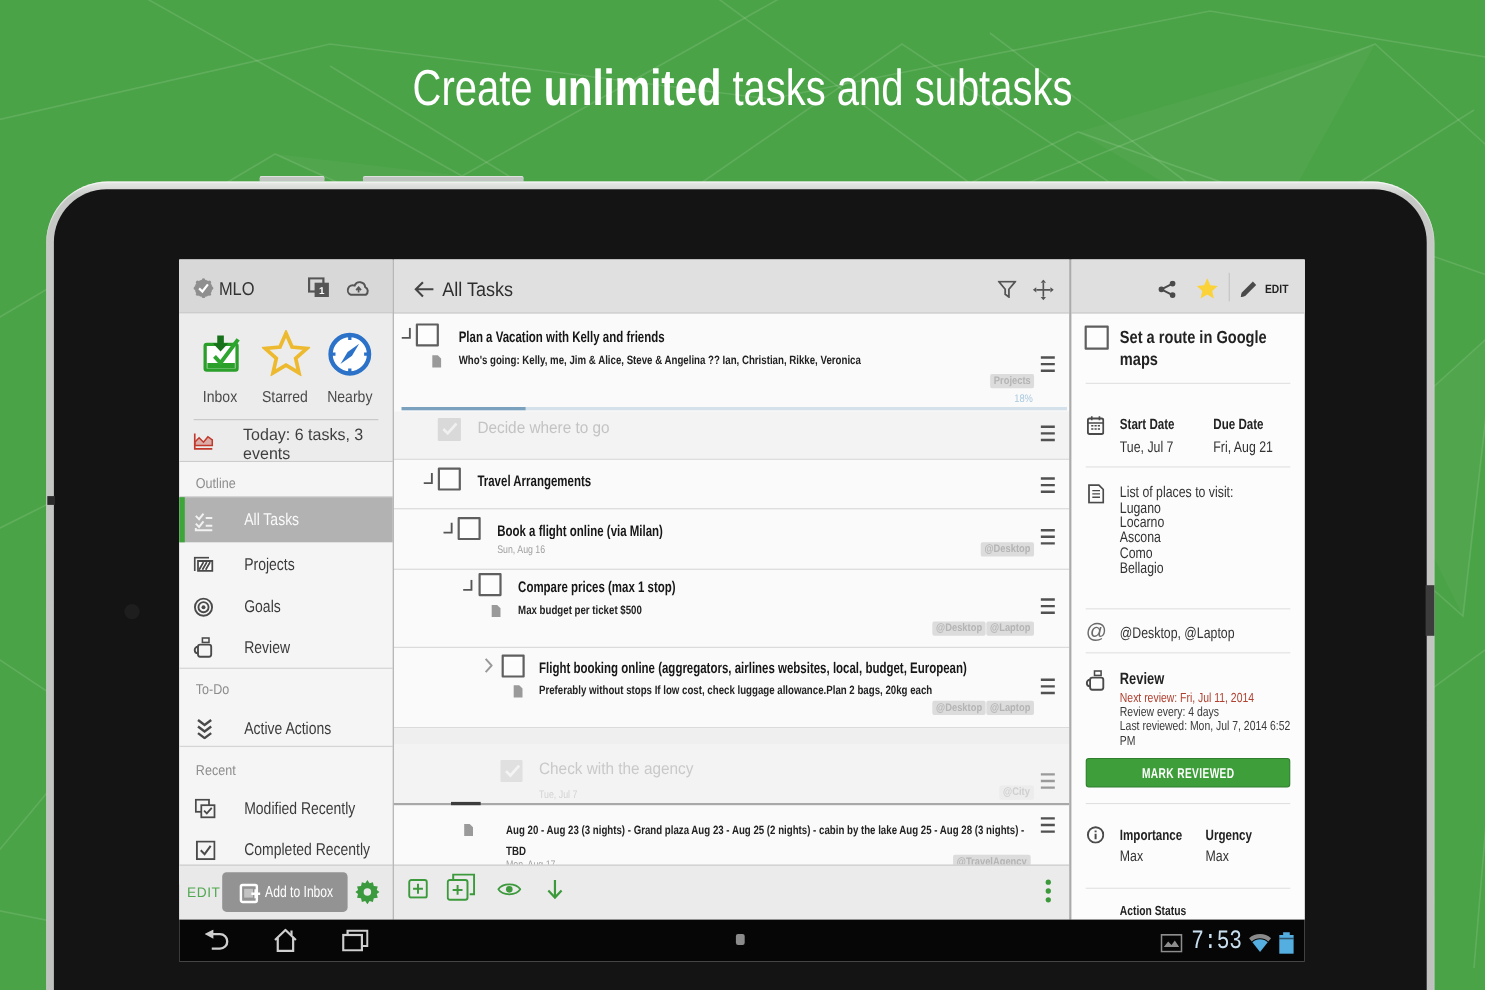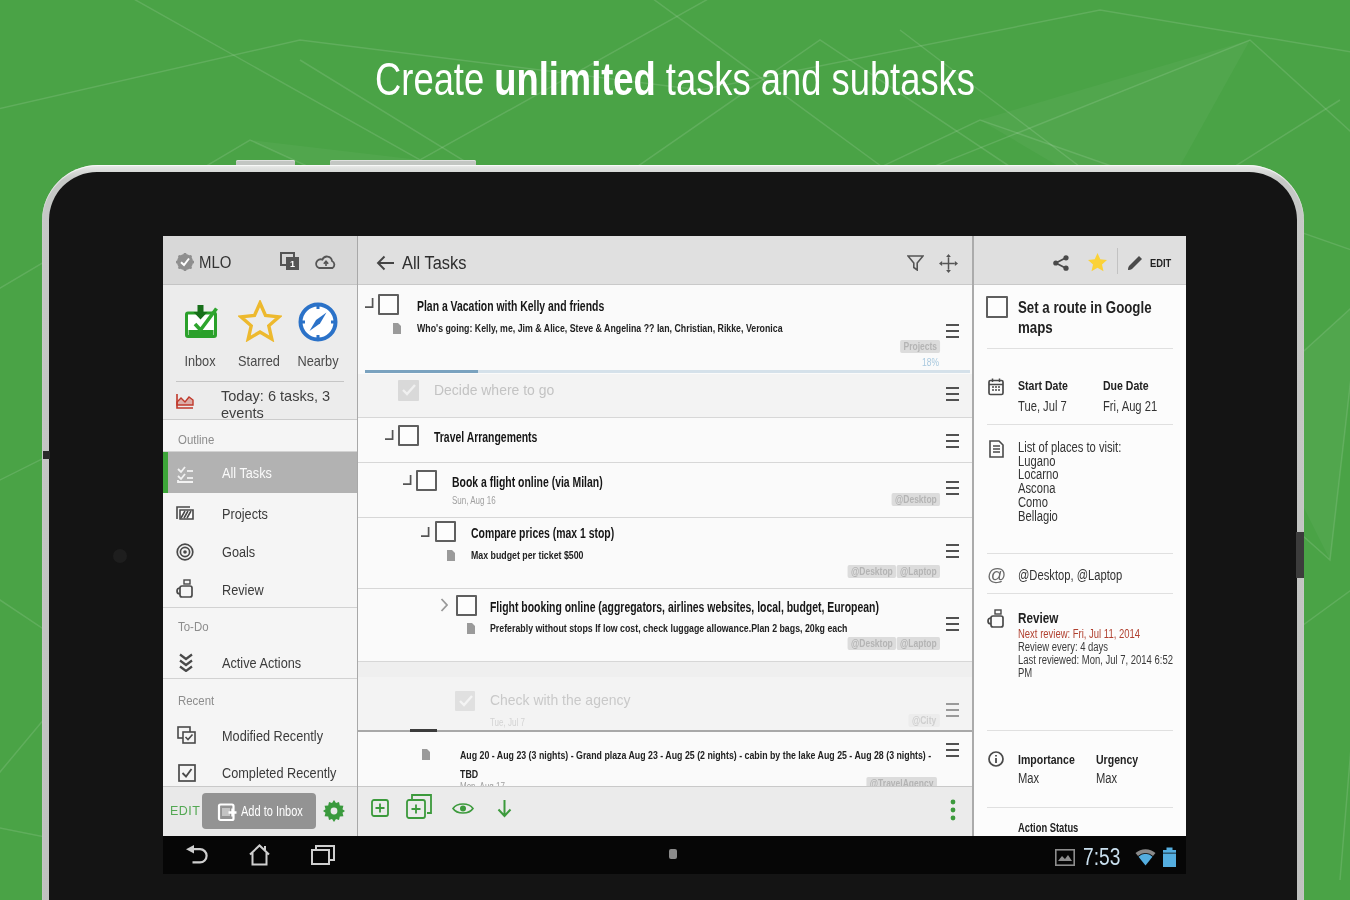--- a/index.html
+++ b/index.html
@@ -391,35 +391,37 @@
     <svg class="abs" style="left:12px;top:373px" width="21" height="20" viewBox="0 0 21 20">
       <rect x="9" y="1" width="6" height="4" fill="none" stroke="#4a4a4a" stroke-width="1.4"></rect>
       <rect x="5" y="7" width="12" height="11" rx="2" fill="none" stroke="#4a4a4a" stroke-width="1.7"></rect>
       <path d="M5 9 C1 9 1 15 5 15" fill="none" stroke="#4a4a4a" stroke-width="1.7"></path>
     </svg>
     <div class="rp-b" style="left:44px;top:373px;font-size:15px;">Review</div>
     <div class="rp-s" style="left:44px;top:391px;color:#b0402f;">Next review: Fri, Jul 11, 2014</div>
     <div class="rp-s" style="left:44px;top:404px;">Review every: 4 days</div>
     <div class="rp-s" style="left:44px;top:417px;">Last reviewed: Mon, Jul 7, 2014 6:52</div>
     <div class="rp-s" style="left:44px;top:430px;">PM</div>
+    <div class="abs" style="left:13px;top:453px;width:186px;height:27px;background:#3e9e3a;border:1px solid #2f7d2d;border-radius:3px;box-sizing:border-box;
+         color:#fff;font-weight:bold;font-size:13px;text-align:center;line-height:25px;letter-spacing:0.5px;"><span style="display:inline-block;transform:scaleX(.71);font-size:13px;">MARK REVIEWED</span></div>
     <div class="hdiv" style="left:13px;top:494px;width:186px;background:#e0e0e0;"></div>
     <svg class="abs" style="left:14px;top:515px" width="16" height="16" viewBox="0 0 16 16">
       <circle cx="8" cy="8" r="7" fill="none" stroke="#4a4a4a" stroke-width="1.7"></circle>
       <path d="M8 7 L8 12 M8 4 L8 5.6" stroke="#4a4a4a" stroke-width="1.8"></path>
     </svg>
     <div class="rp-b" style="left:44px;top:516px;">Importance</div>
     <div class="rp-b" style="left:122px;top:516px;">Urgency</div>
     <div class="rp-r" style="left:44px;top:534px;">Max</div>
     <div class="rp-r" style="left:122px;top:534px;">Max</div>
     <div class="hdiv" style="left:13px;top:571px;width:186px;background:#e0e0e0;"></div>
     <div class="rp-b" style="left:44px;top:585px;font-size:12px;">Action Status</div>
   </div>
   <div class="abs" style="left:194px;top:0;width:1px;height:600px;background:#a8a8a8;"></div>
   <div class="abs" style="left:809px;top:0;width:2px;height:600px;background:#ababab;"></div>
-  <div id="navbar" class="abs" style="left:0;top:600px;width:1023px;height:38px;background:#060606;">
+  <div id="navbar" class="abs" style="left:0;top:600px;width:1023px;height:38px;background:#060606;font-family:Liberation Mono, monospace;">
     <svg class="abs" style="left:23px;top:9px" width="22" height="21" viewBox="0 0 22 21">
       <path d="M6 4.2 L14 4.2 A6.6 6.6 0 0 1 14 17.4 L6.5 17.4" fill="none" stroke="#cfcfcf" stroke-width="2.2"></path>
       <path d="M8 0 L0 4.2 L8 8.4 Z" fill="#cfcfcf"></path>
     </svg>
     <svg class="abs" style="left:85px;top:8px" width="23" height="22" viewBox="0 0 23 22">
       <path d="M2 10.5 L11.5 1.5 L21 10.5 M4.5 8.5 L4.5 20.5 L18.5 20.5 L18.5 8.5" fill="none" stroke="#cfcfcf" stroke-width="2"></path>
       <path d="M17 2 L17 6" stroke="#cfcfcf" stroke-width="2"></path>
     </svg>
     <svg class="abs" style="left:148px;top:9px" width="24" height="20" viewBox="0 0 24 20">
       <rect x="1" y="5" width="17" height="14" fill="none" stroke="#cfcfcf" stroke-width="2"></rect>

